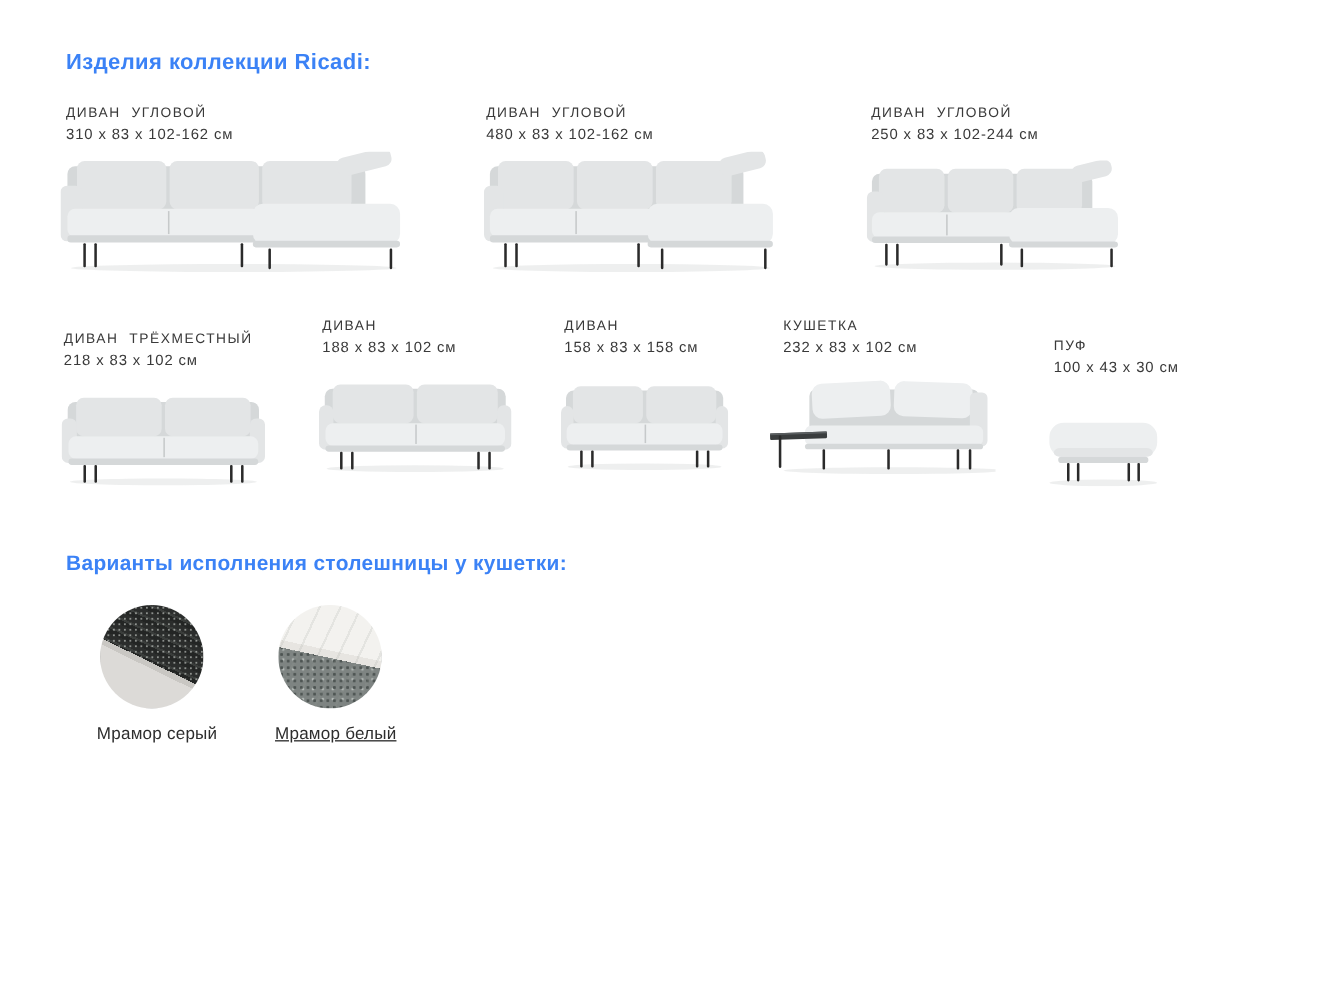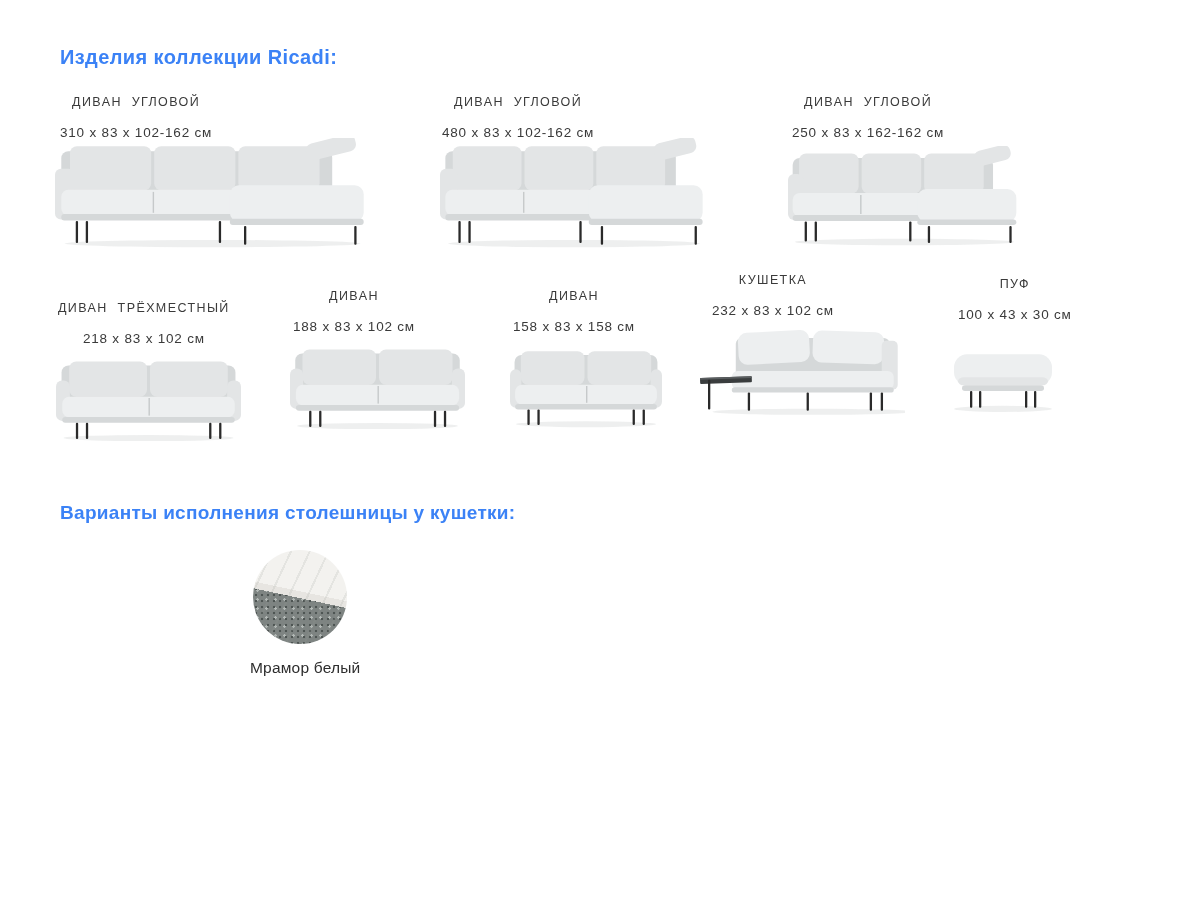--- a/index.html
+++ b/index.html
@@ -5,43 +5,43 @@
   html,body{margin:0;padding:0;}
   body{
     width:1200px;height:900px;background:#ffffff;position:relative;overflow:hidden;
     font-family:"Liberation Sans","DejaVu Sans",sans-serif;
   }
   .abs{position:absolute;}
   .page-title{
     left:60px;top:46px;margin:0;font-size:20px;font-weight:700;color:#3b82f6;
     letter-spacing:.4px;
   }
-  .product{position:absolute;text-align:center;}
+  .product{position:absolute;}
   .pname{
     font-size:12.5px;color:#3a3a3a;letter-spacing:1.4px;word-spacing:5px;
     white-space:nowrap;
   }
   .pdims{
-    font-size:13.5px;color:#3a3a3a;letter-spacing:.8px;margin-top:16px;white-space:nowrap;
+    font-size:13.5px;color:#3a3a3a;letter-spacing:.8px;margin-top:5px;white-space:nowrap;
   }
   .pimg{position:absolute;}
   .pos-1{left:60px;top:95px;}  .pos-1 .pimg{left:-5px;top:43px;width:315px;height:110px;}
   .pos-2{left:442px;top:95px;} .pos-2 .pimg{left:-2px;top:43px;width:268px;height:110px;}
   .pos-3{left:792px;top:95px;} .pos-3 .pimg{left:-4px;top:51px;width:233px;height:100px;}
   .pos-4{left:58px;top:301px;} .pos-4 .pimg{left:-2px;top:53px;width:185px;height:88px;}
   .pos-5{left:293px;top:289px;}.pos-5 .pimg{left:-3px;top:53px;width:175px;height:88px;}
   .pos-6{left:513px;top:289px;}.pos-6 .pimg{left:-3px;top:55px;width:152px;height:84px;}
-  .pos-7{left:712px;top:273px;}.pos-7 .pimg{left:-12px;top:49px;width:205px;height:94px;}
-  .pos-8{left:958px;top:277px;}.pos-8 .pimg{left:-6px;top:73px;width:102px;height:62px;}
+  .pos-7{left:712px;top:289px;}.pos-7 .pimg{left:-12px;top:49px;width:205px;height:94px;}
+  .pos-8{left:958px;top:307px;}.pos-8 .pimg{left:-6px;top:73px;width:102px;height:62px;}
 
   .sec2{left:60px;top:502px;width:640px;height:200px;}
   .sec2 h2{margin:0;font-size:19px;font-weight:700;color:#3b82f6;letter-spacing:.3px;}
   .swatch-block{position:absolute;width:100px;text-align:center;}
   .sw-1{left:28px;top:48px;}
-  .sw-2{left:190px;top:48px;}
+  .sw-2{left:190px;top:48px;text-decoration:underline;}
   .swatch{width:94px;height:94px;border-radius:50%;margin:0 auto;}
   .marble-gray{
     background-image:
       linear-gradient(206deg, rgba(0,0,0,0) 0 54%, #c9c7c3 54% 58%, var(--mgl) 58%),
       radial-gradient(circle, rgba(222,226,221,0.55) 0.7px, rgba(0,0,0,0) 1.2px),
       repeating-linear-gradient(24deg, #232524 0 4px, #3a3d3b 4px 6px, var(--mgd) 6px 11px);
     background-size:100% 100%, 5px 5px, 100% 100%;
   }
   .marble-white{
     background-image:
@@ -111,21 +111,21 @@
             <rect x="28.4" y="83.05" width="2.3" height="22" rx="1" fill="#2a2a2a"></rect>
             <rect x="139.36" y="83.05" width="2.3" height="22" rx="1" fill="#2a2a2a"></rect>
             <rect x="160.79999999999998" y="88" width="2.3" height="18.700000000000003" rx="1" fill="#2a2a2a"></rect>
             <rect x="254.6" y="88" width="2.3" height="18.700000000000003" rx="1" fill="#2a2a2a"></rect>
           </svg></div>
     </div>
 
     <div class="product pos-3">
       <div>
         <div class="pname">ДИВАН УГЛОВОЙ</div>
-        <div class="pdims">250 x 83 x 162-162 см</div>
+        <div class="pdims">250 x 83 x 102-244 см</div>
       </div>
       <div class="pimg"><svg width="100%" height="100%" viewBox="0 0 233 100">
             <ellipse cx="116.5" cy="96" rx="109.50999999999999" ry="3.3000000000000003" fill="rgba(90,95,98,0.10)"></ellipse>
             <rect x="4.66" y="12" width="200.38" height="50" rx="7" fill="#d5d8d9"></rect>
             <rect x="11.067499999999999" y="7.5" width="59.55083333333334" height="40" rx="7" fill="#e3e5e6"></rect>
             <rect x="73.61833333333334" y="7.5" width="59.55083333333334" height="40" rx="7" fill="#e3e5e6"></rect>
             <rect x="136.16916666666668" y="7.5" width="59.55083333333334" height="40" rx="7" fill="#e3e5e6"></rect>
             <rect x="185.235" y="6" width="37.28" height="15.5" rx="7" fill="#e3e5e6" transform="rotate(-14 186.4 10)"></rect>
             <rect x="0" y="28.000000000000004" width="15.65" height="46" rx="6" fill="#e3e5e6"></rect>
             <rect x="4.66" y="47" width="135.14" height="23.5" rx="7" fill="#edeff0"></rect>
@@ -245,20 +245,24 @@
             <rect x="73" y="40.92" width="2.3" height="16.740000000000002" rx="1" fill="#2a2a2a"></rect>
             <rect x="82" y="40.92" width="2.3" height="16.740000000000002" rx="1" fill="#2a2a2a"></rect>
           </svg></div>
     </div>
 
   </section>
 
   <section class="abs sec2">
     <h2>Варианты исполнения столешницы у кушетки:</h2>
 
+    <div class="swatch-block sw-1">
+      <div class="swatch marble-gray"></div>
+      <div class="swlabel">Мрамор серый</div>
+    </div>
 
     <div class="swatch-block sw-2">
       <div class="swatch marble-white"></div>
       <div class="swlabel">Мрамор белый</div>
     </div>
   </section>
 
 </main>
 
 </body></html>

